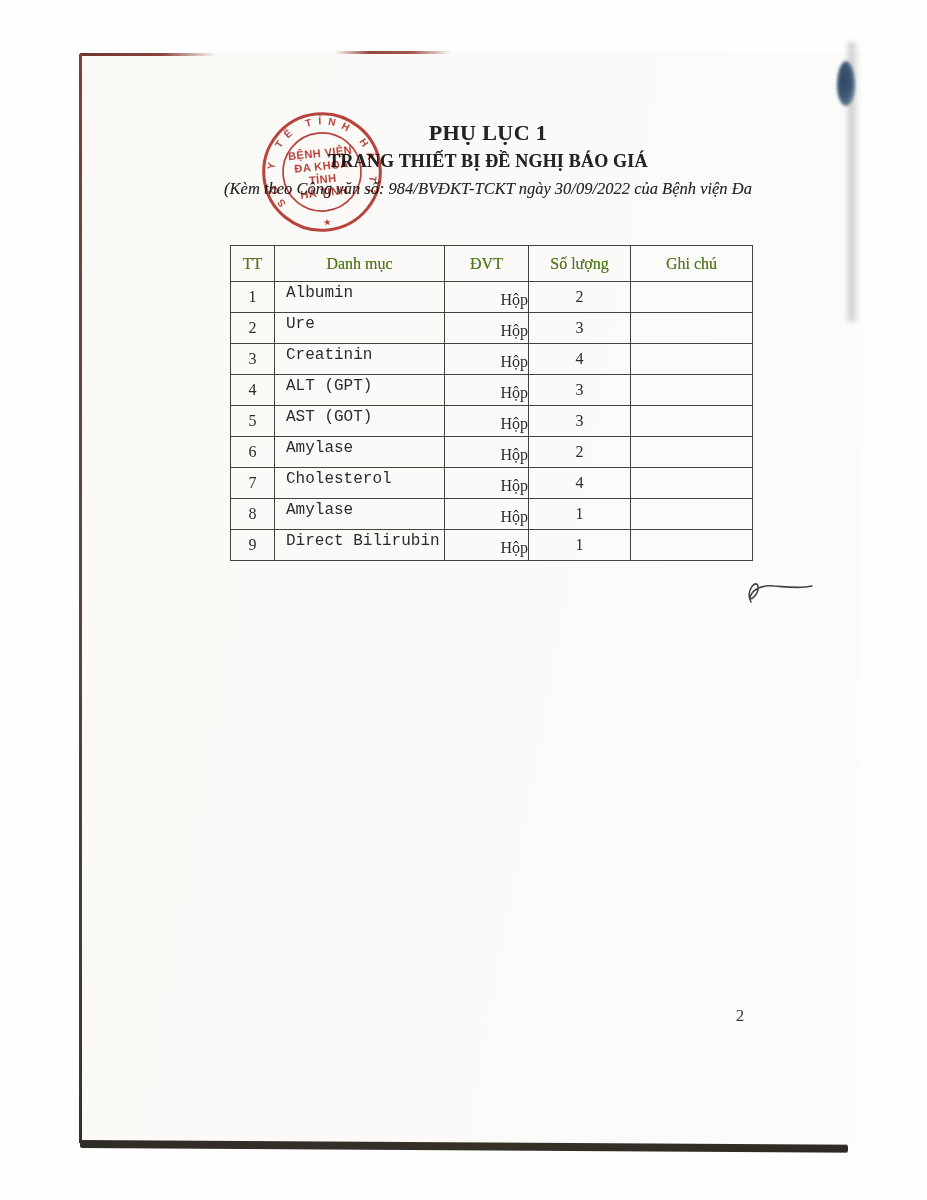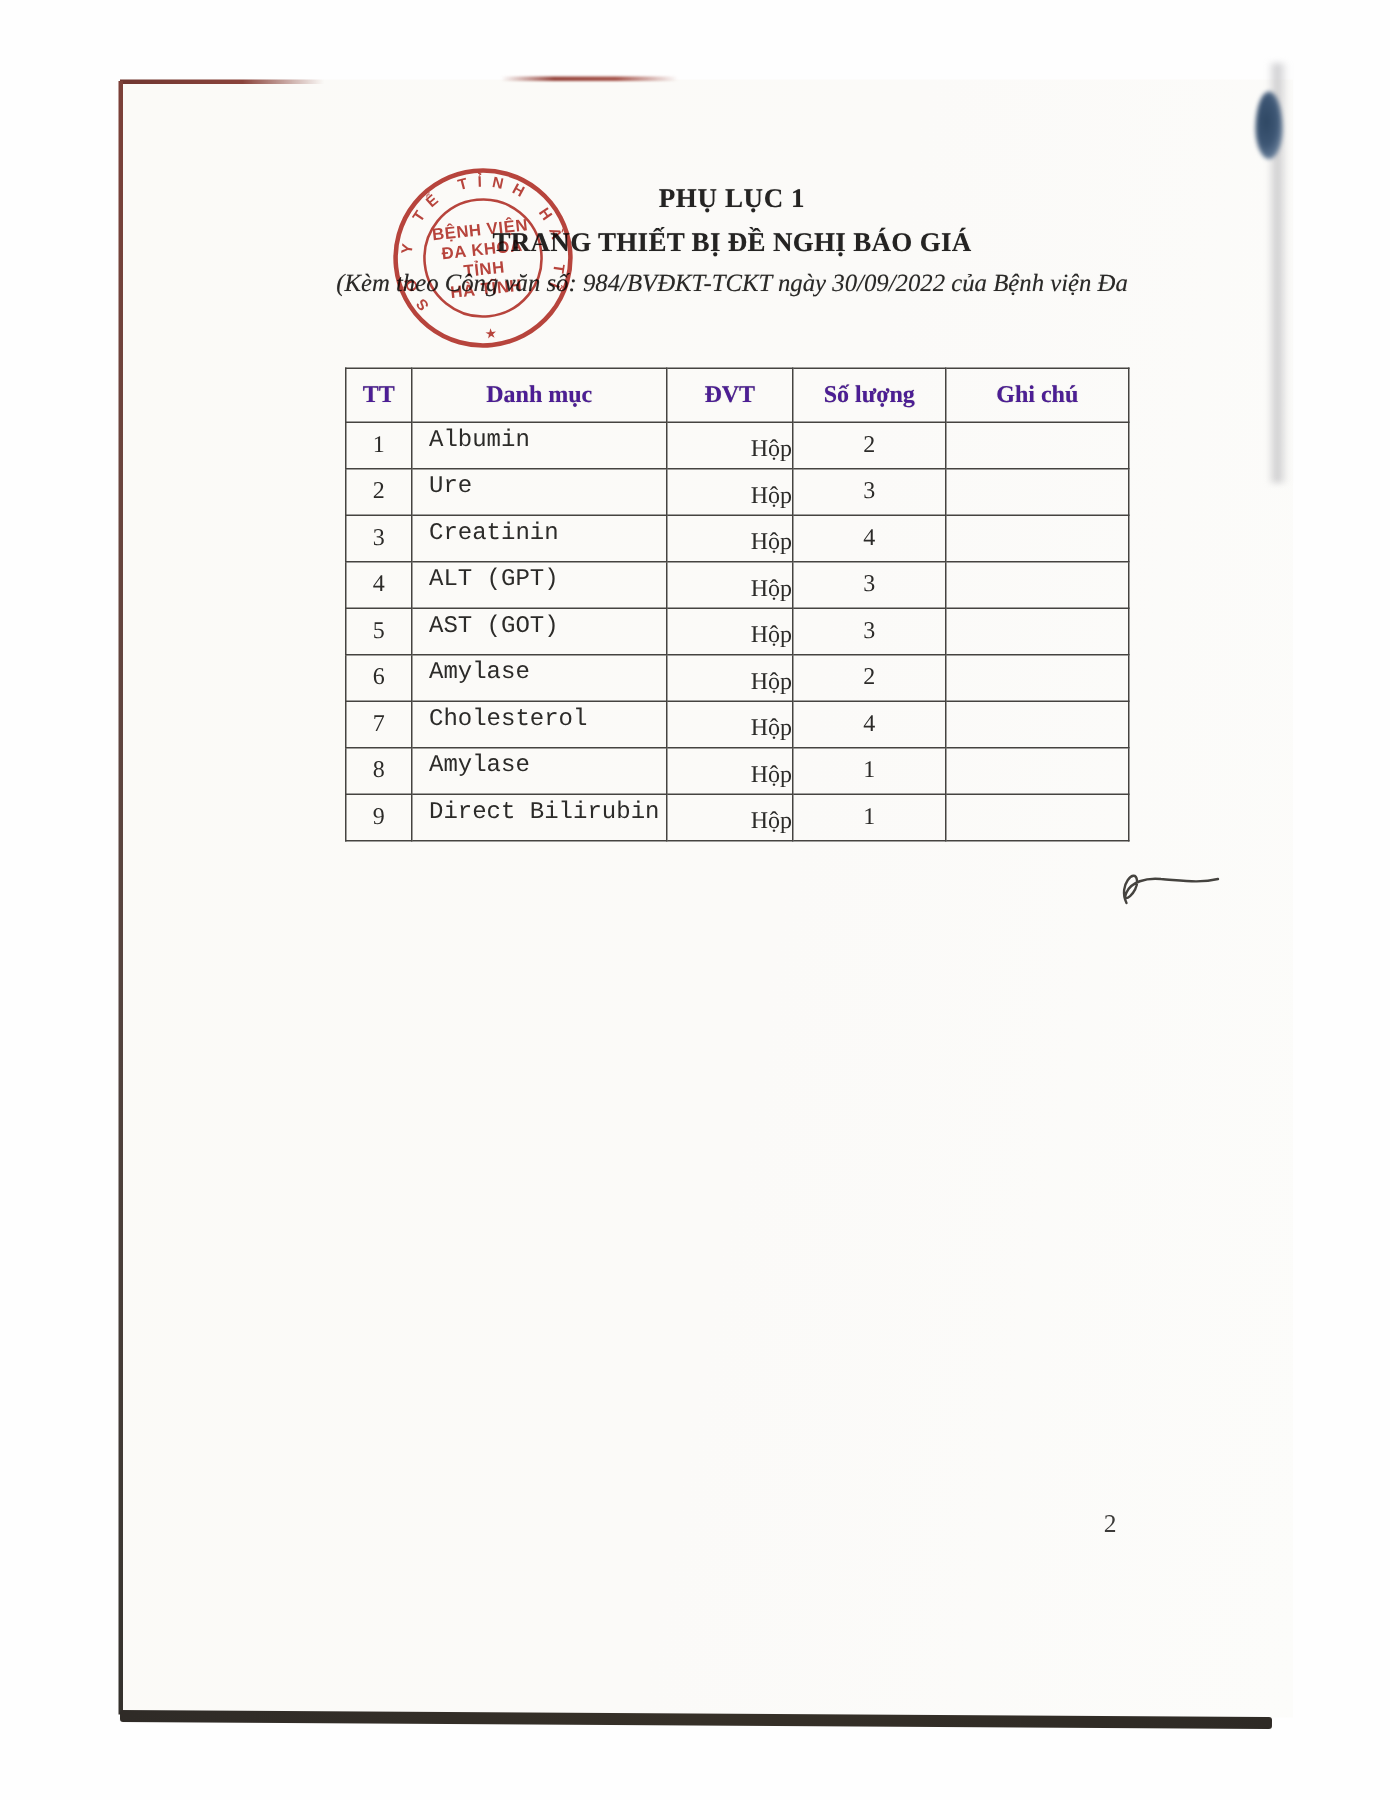--- a/index.html
+++ b/index.html
@@ -55,21 +55,21 @@
     border-radius: 50% 50% 50% 50% / 55% 55% 45% 45%;
     filter: blur(1.5px);
   }
 
   
   .doc-header {
     position: absolute; left: 138px; top: 118px; width: 700px;
     text-align: center; color: #24232*2;
     color: #242322;
   }
-  .title-1 { font-size: 18px; font-weight: bold; letter-spacing: .4px; line-height: 29px; }
+  .title-1 { font-size: 22px; font-weight: bold; letter-spacing: .4px; line-height: 29px; }
   .title-2 { font-size: 18px; font-weight: bold; letter-spacing: .2px; line-height: 29px; }
   .subtitle { font-size: 16.5px; font-style: italic; line-height: 25px; color: #2a2927; }
   .doc-header > div { text-shadow: 0 0 .5px rgba(40,40,40,.45); }
 
   
   .stamp {
     position: absolute; left: 246px; top: 96px; width: 152px; height: 152px;
     transform: rotate(-6deg);
     mix-blend-mode: multiply;
     opacity: .93;
@@ -90,21 +90,21 @@
     position: absolute; left: 230px; top: 245px;
     border-collapse: collapse; table-layout: fixed;
     width: 522px;
     font-size: 16px; color: #2c2b29;
   }
   .items-table th, .items-table td {
     border: 1.8px solid #454340;
     overflow: hidden; white-space: nowrap;
   }
   .items-table th {
-    height: 36px; font-size: 16px; font-weight: bold; color: #4c1d95;
+    height: 36px; font-size: 16px; font-weight: normal; color: #4d7c0f;
     text-align: center; vertical-align: middle;
     text-shadow: 0 0 .5px rgba(35,34,32,.5);
   }
   .items-table td { height: 31px; }
   .col-tt    { width: 44px; }
   .col-name  { width: 170px; }
   .col-unit  { width: 84px; }
   .col-qty   { width: 102px; }
   .col-note  { width: 122px; }
   td.c-tt   { text-align: center; vertical-align: middle; }

